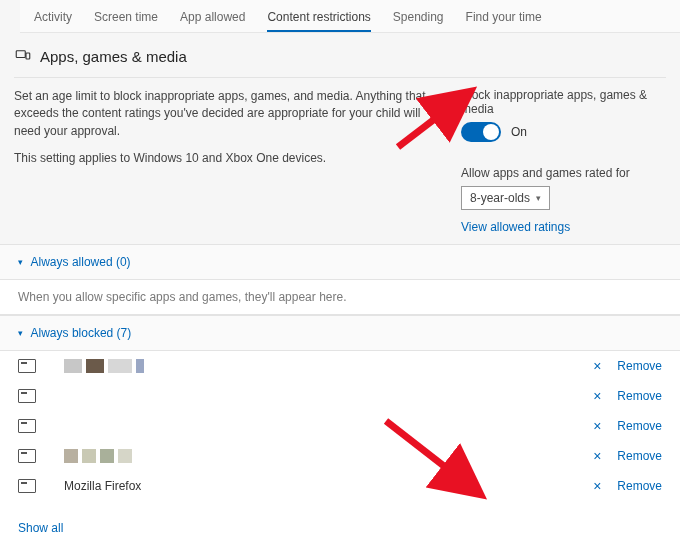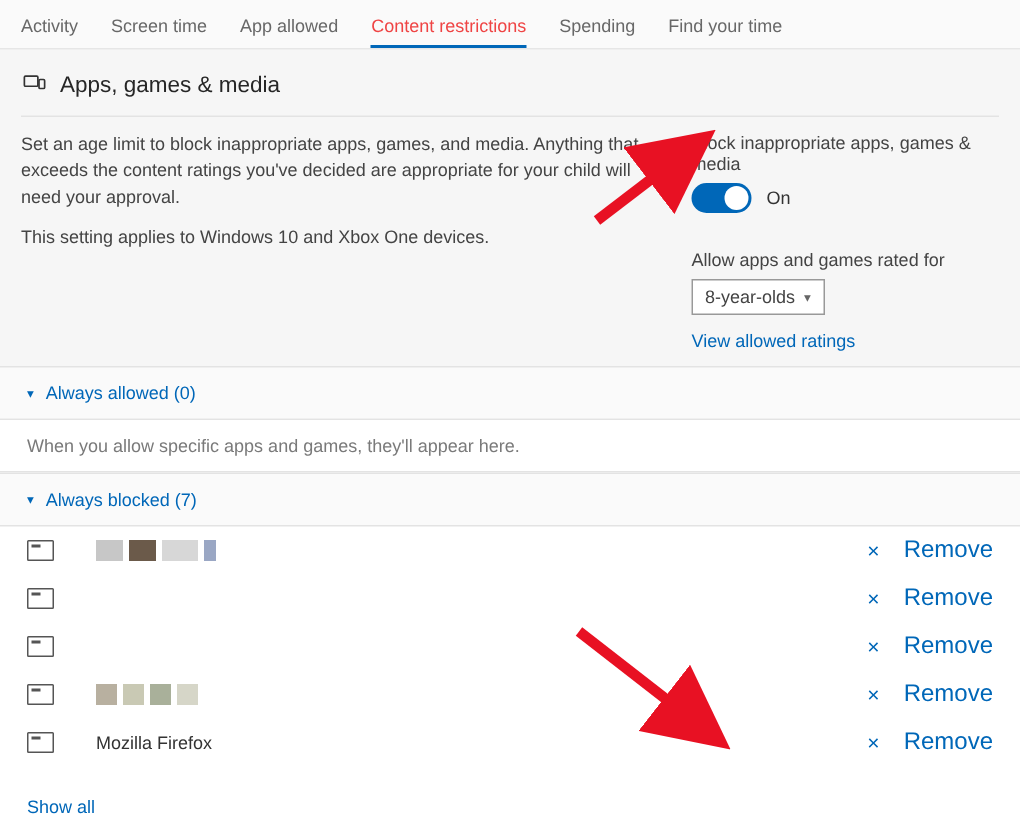--- a/index.html
+++ b/index.html
@@ -10,29 +10,30 @@
     background: #f6f6f6;
     width: 680px;
     overflow: hidden;
   }
   .tabs {
     display: flex;
     gap: 22px;
     padding: 6px 14px 0 14px;
     border-bottom: 1px solid #e6e6e6;
     background: #fafafa;
+    margin-left: 20px;
   }
   .tab {
     font-size: 12px;
     color: #686868;
     padding: 4px 0 6px 0;
     cursor: pointer;
   }
   .tab.active {
-    color: #ef4444;
+    color: #404040;
     border-bottom: 2px solid #0067b8;
     font-weight: 500;
     text-align: center;
   }
   .section {
     padding: 14px 14px 10px 14px;
   }
   .section-header {
     display: flex;
     align-items: center;
@@ -108,21 +109,21 @@
   .app-icon {
     width: 18px; height: 14px; border: 1px solid #555; border-radius: 1px;
     position: relative; flex: none;
   }
   .app-icon::before {
     content: ""; position: absolute; left: 2px; top: 2px; width: 6px; height: 2px; background: #555;
   }
   .app-name { flex: 1; font-size: 12px; color: #333; display:flex; align-items:center; gap:4px;margin-left:16px;}
   .blk { display:inline-block; height:14px; }
   .x { color: #0067b8; font-size: 14px; cursor: pointer; padding: 0 4px; }
-  .remove { color: #0067b8; font-size: 16px; cursor: pointer; }
+  .remove { color: #0067b8; font-size: 12px; cursor: pointer; }
   .showall { padding: 10px 18px; }
   .web-section {
     padding: 14px 14px 0 14px;
     border-top: 1px solid #e3e3e3;
     position: relative;
   }
   .hr { border: none; border-top: 1px solid #e3e3e3; }
 
   
   .arrow {

